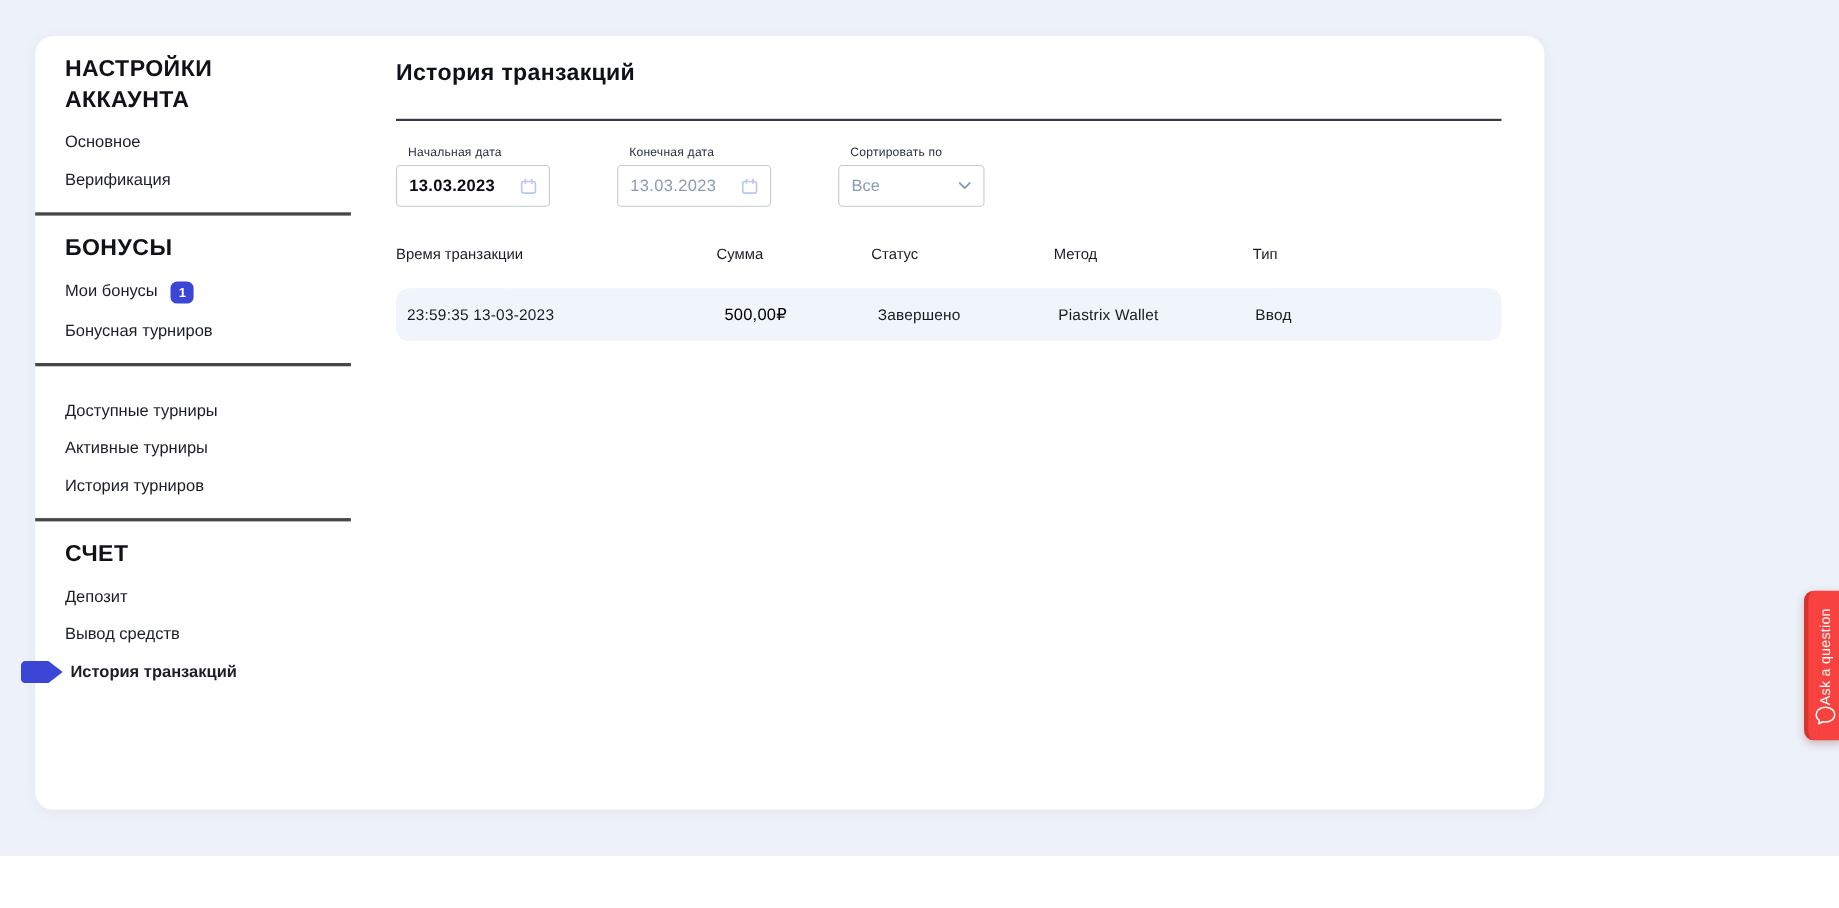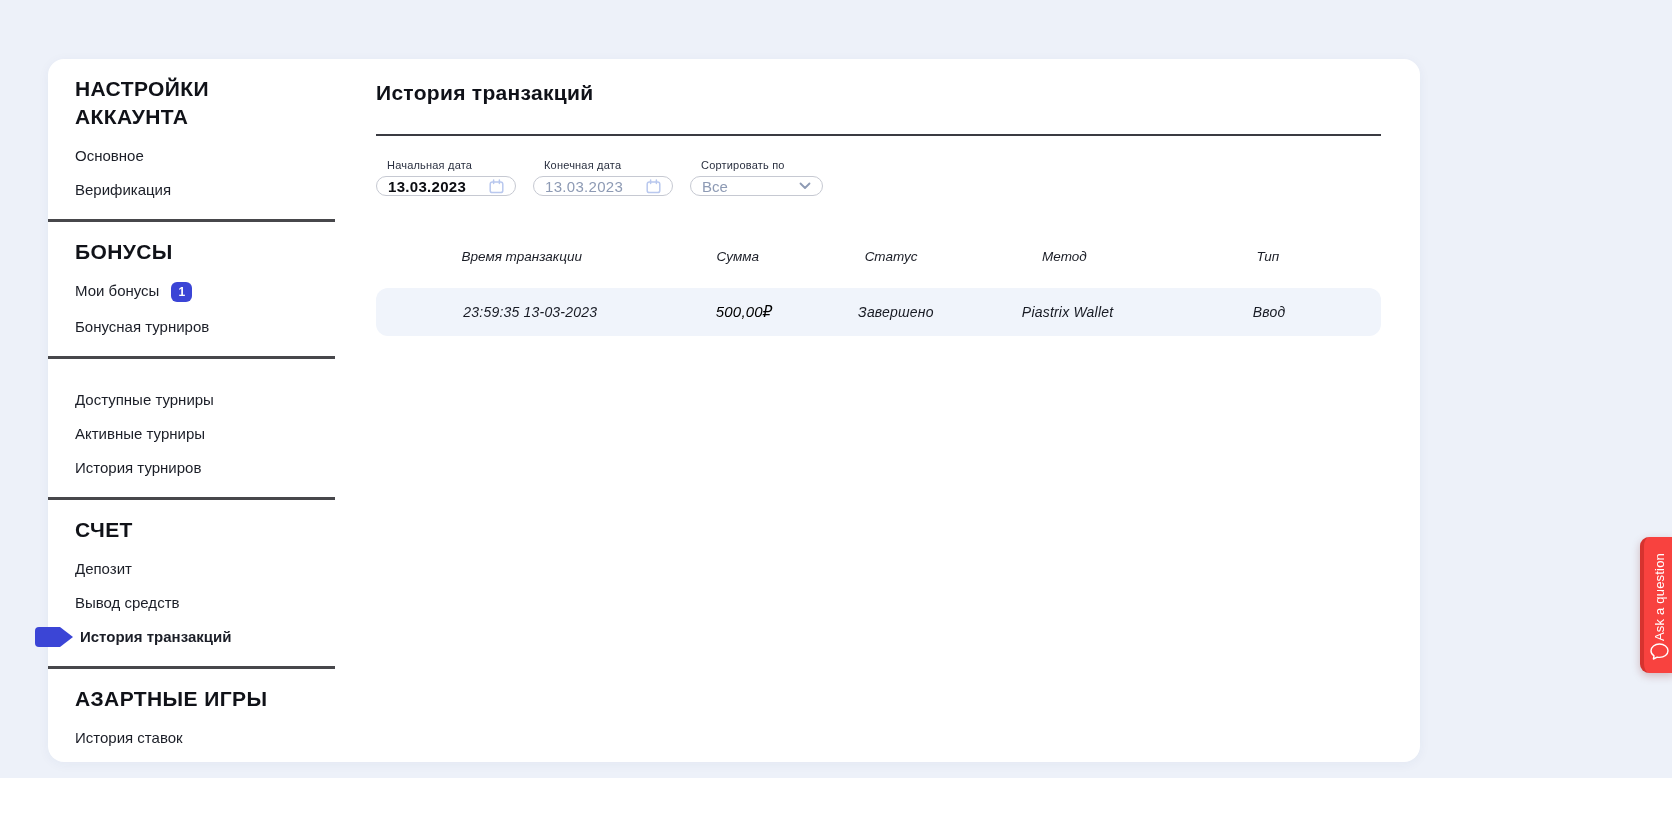--- a/index.html
+++ b/index.html
@@ -1,22 +1,22 @@
 <!DOCTYPE html>
 <html><head>
 <meta charset="utf-8">
 <style>
   * { margin:0; padding:0; box-sizing:border-box; }
   body { font-family:"Liberation Sans","DejaVu Sans",sans-serif; background:#ffffff; }
   .viewport { position:relative; width:1672px; height:825px; overflow:hidden; background:#ffffff; }
   .page-bg { position:absolute; left:0; top:0; width:1672px; height:778px; background:#edf1f9; }
 
   
-  .card { position:absolute; left:48px; top:33px; width:1372px; height:703px;
-          background:#ffffff; border-radius:16px; box-shadow:0 2px 12px rgba(40,60,120,0.05);margin-top:26px; }
+  .card { position:absolute; left:32px; top:33px; width:1372px; height:703px;
+          background:#ffffff; border-radius:16px; box-shadow:0 2px 12px rgba(40,60,120,0.05); }
 
   
   .sidebar { position:absolute; left:0; top:0; width:287px; }
   .side-section { padding:16px 20px 20px 27px; border-bottom:3px solid #47474b; }
   .side-section:last-child { border-bottom:none; }
   .side-heading { font-size:21px; font-weight:700; letter-spacing:0.4px; color:#101218;
                   max-width:210px; line-height:28px; margin-bottom:6px; }
   .side-item { position:relative; margin-top:16px; font-size:15px; color:#1b1e27;
                line-height:18px; display:flex; align-items:flex-start; cursor:pointer; }
   .side-item.active { font-weight:700; padding-left:5px; }
@@ -26,39 +26,39 @@
            min-width:21px; height:20px; margin-left:12px; padding:0 5px;
            background:#3b45d6; color:#ffffff; border-radius:6px;
            font-size:12px; font-weight:700; }
 
   
   .main { position:absolute; left:328px; top:0; width:1005px; height:703px; }
   .main-title { position:absolute; left:0; top:22px; font-size:21px; font-weight:700;
                 letter-spacing:0.3px; color:#0f1118; }
   .main-divider { position:absolute; left:0; top:75px; width:1005px; height:2px; background:#3a3b42; }
 
-  .filters { position:absolute; left:0; top:100px; display:flex; }
+  .filters { position:absolute; left:0; top:100px; display:flex;gap:44px; }
   .filter-group { display:flex; flex-direction:column; margin-right:17px; }
   .filter-label { font-size:11px; color:#2a3040; letter-spacing:0.2px; margin:0 0 5px 11px; }
-  .input-box { width:140px; height:20px; border:1.5px solid #c6c9d2; border-radius:14px;
+  .input-box { width:140px; height:38px; border:1.5px solid #c6c9d2; border-radius:4px;
                background:#fff; display:flex; align-items:center; justify-content:space-between;
                padding:0 11px; }
   .input-box input { border:none; outline:none; width:92px; font-family:inherit;
                      font-size:15px; letter-spacing:0.3px; background:transparent; }
   .input-dark input { color:#0c0d12; font-weight:700; }
   .input-muted input { color:#8d9ab4; font-weight:400; }
   .select-box { width:133px; }
   .select-value { font-size:15px; color:#8d9ab4; }
   .cal-icon, .chev-icon { display:flex; align-items:center; }
 
   
   .thead { position:absolute; left:0; top:190px; width:1005px; display:flex; }
   .trow  { position:absolute; left:0; top:229px; width:1005px; height:48px;
            background:#f0f4fb; border-radius:12px; display:flex; align-items:center;padding-left:10px; }
-  .col { text-align:center;font-style:italic; }
+  .col { text-align:left; }
   .c1 { width:29%; } .c2 { width:14%; } .c3 { width:16.5%; } .c4 { width:18%; } .c5 { width:22.5%; }
   .th { font-size:13.5px; color:#1a1d26; }
   .td { font-size:14px; color:#181b24; letter-spacing:0.2px; }
   .td.amount { color:#000000; font-size:15px; }
 
   
   .ask-tab { position:absolute; left:1640px; top:537px; width:34px; height:136px;
              background:#f8423f; border-left:4px solid #d6332f;
              border-radius:9px 0 0 9px; cursor:pointer;
              box-shadow:0 3px 8px rgba(120,20,20,0.25); }
@@ -120,26 +120,20 @@
         <div class="side-item active">
           <span class="active-arrow">
             <svg width="38" height="20" viewBox="0 0 38 20">
               <path d="M4 0 H25 L38 10 L25 20 H4 A4 4 0 0 1 0 16 V4 A4 4 0 0 1 4 0 Z" fill="#3b45d6"></path>
             </svg>
           </span>
           <span>История транзакций</span>
         </div>
       </section>
 
-      <section class="side-section">
-        <h2 class="side-heading">АЗАРТНЫЕ ИГРЫ</h2>
-        <div class="side-item">
-          <span>История ставок</span>
-        </div>
-      </section>
     </aside>
 
     <main class="main">
       <h1 class="main-title">История транзакций</h1>
       <div class="main-divider"></div>
 
       <div class="filters">
         <div class="filter-group">
           <span class="filter-label">Начальная дата</span>
           <div class="input-box input-dark">

